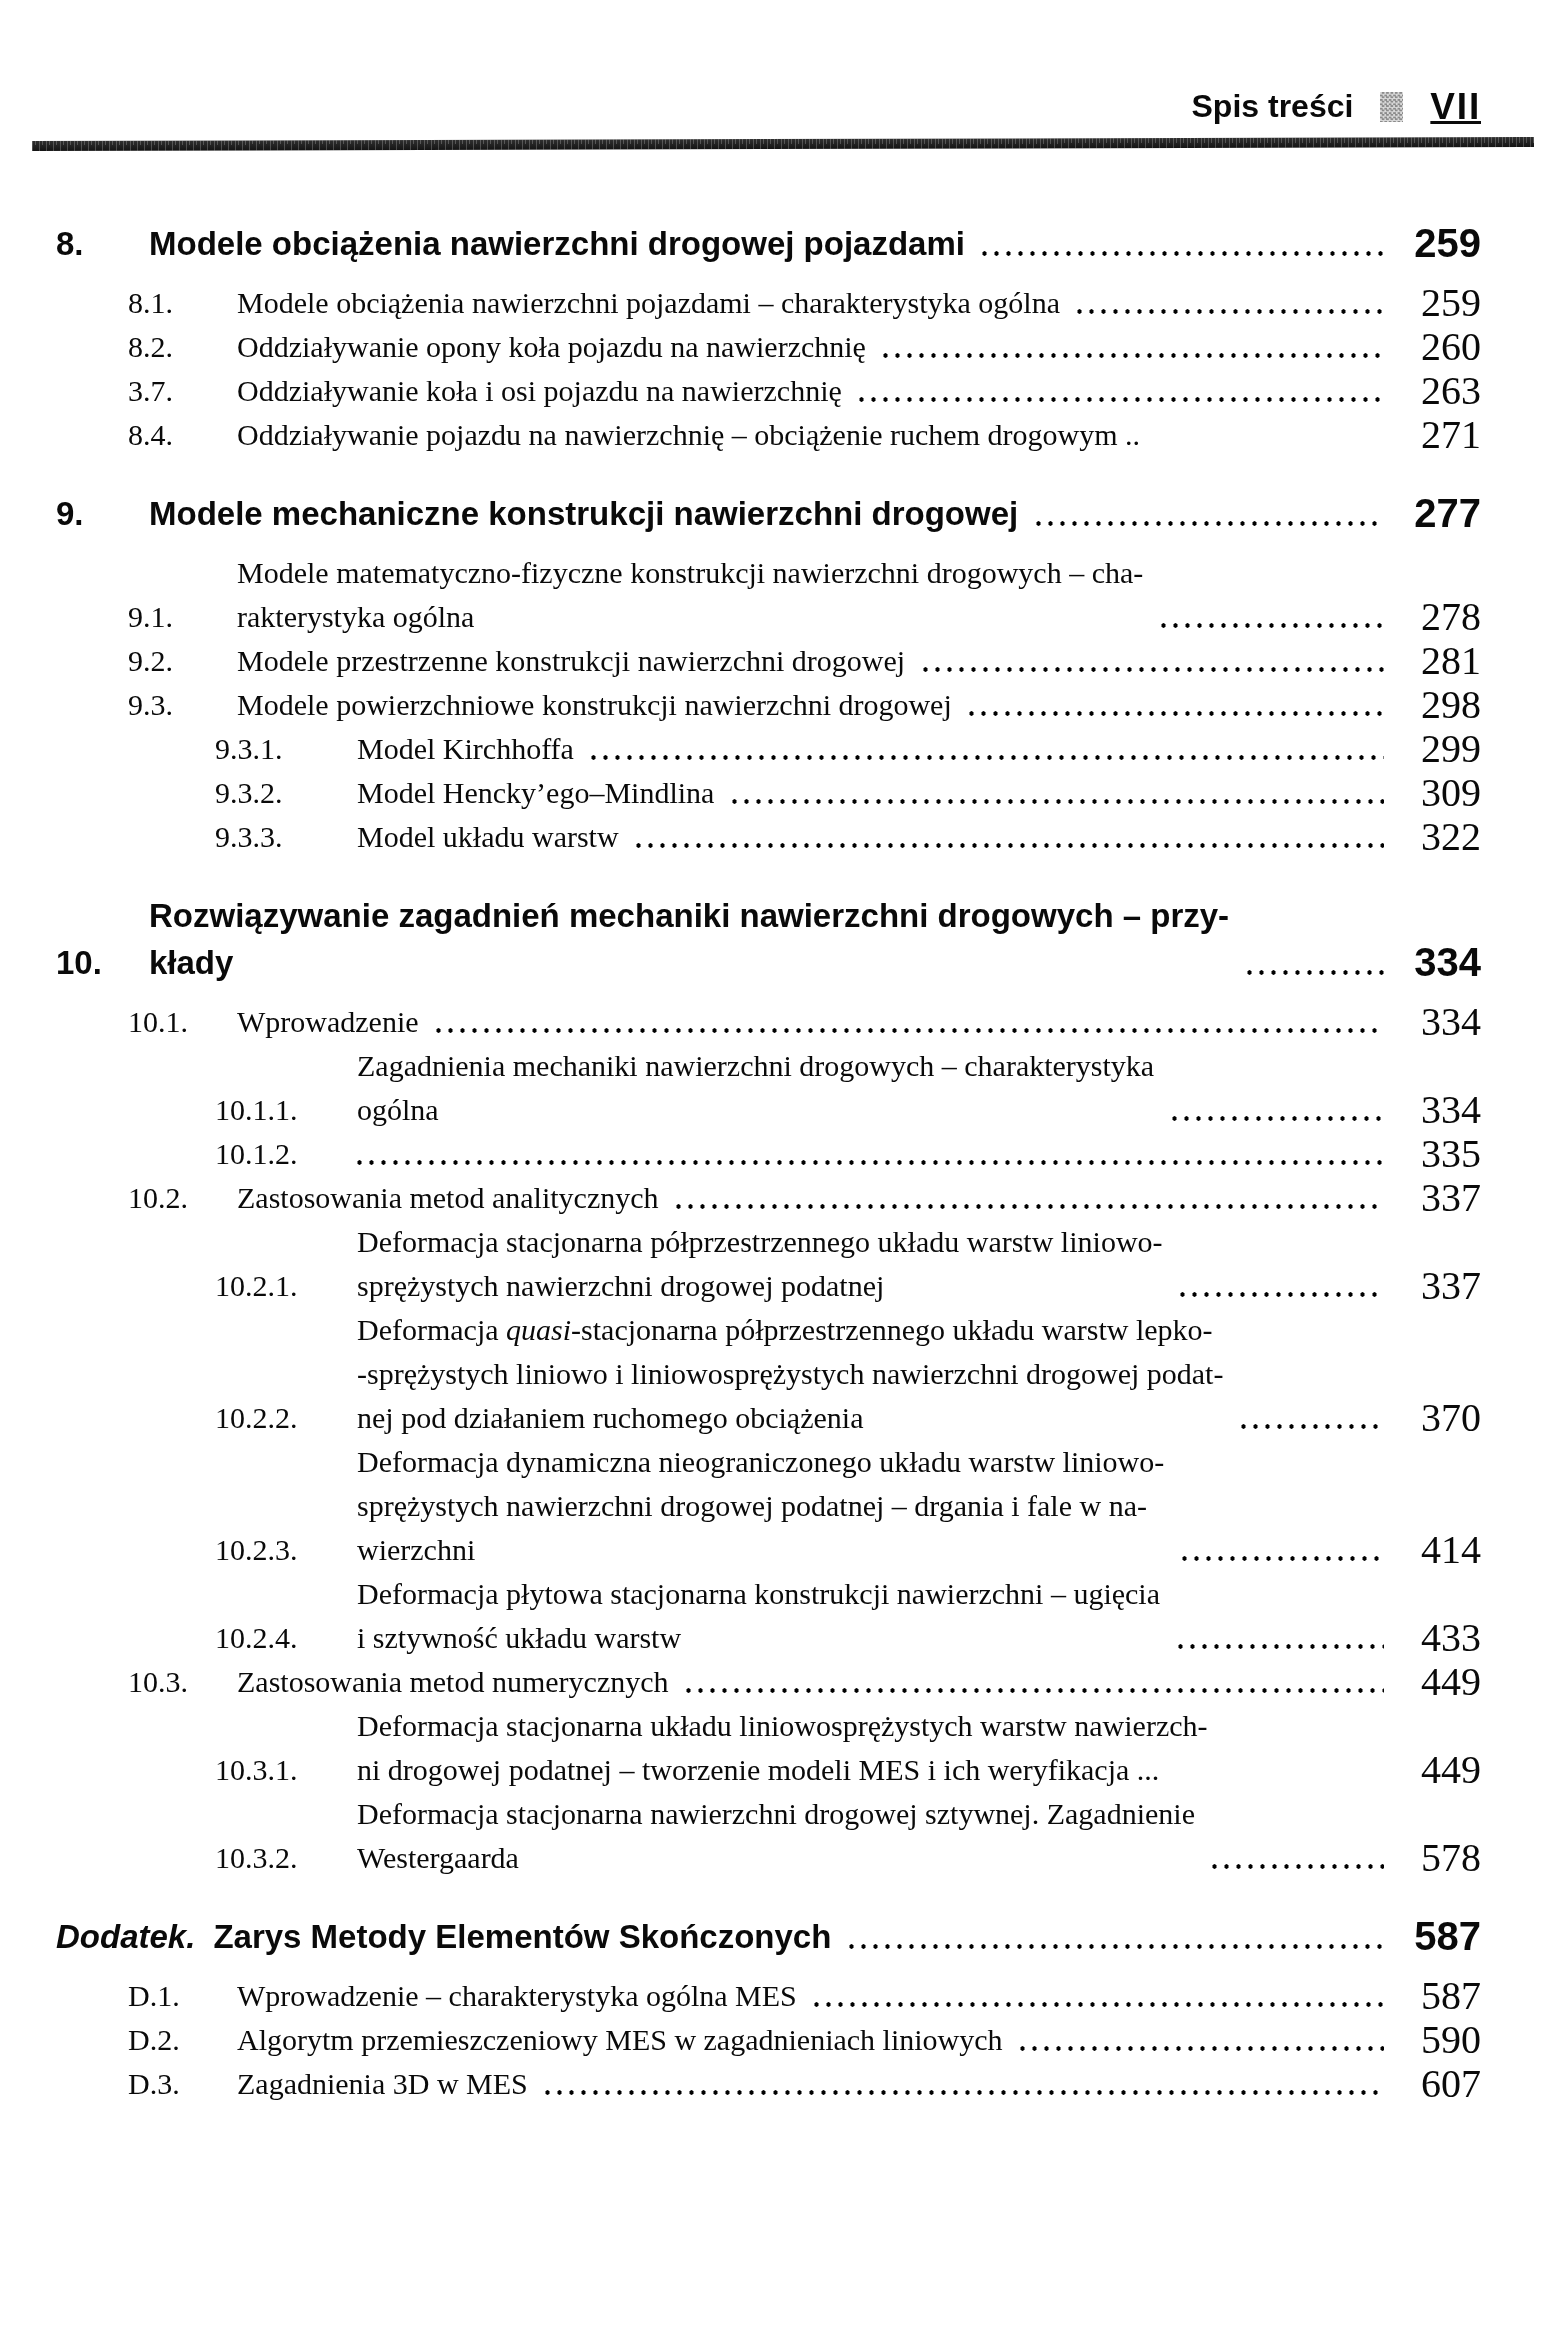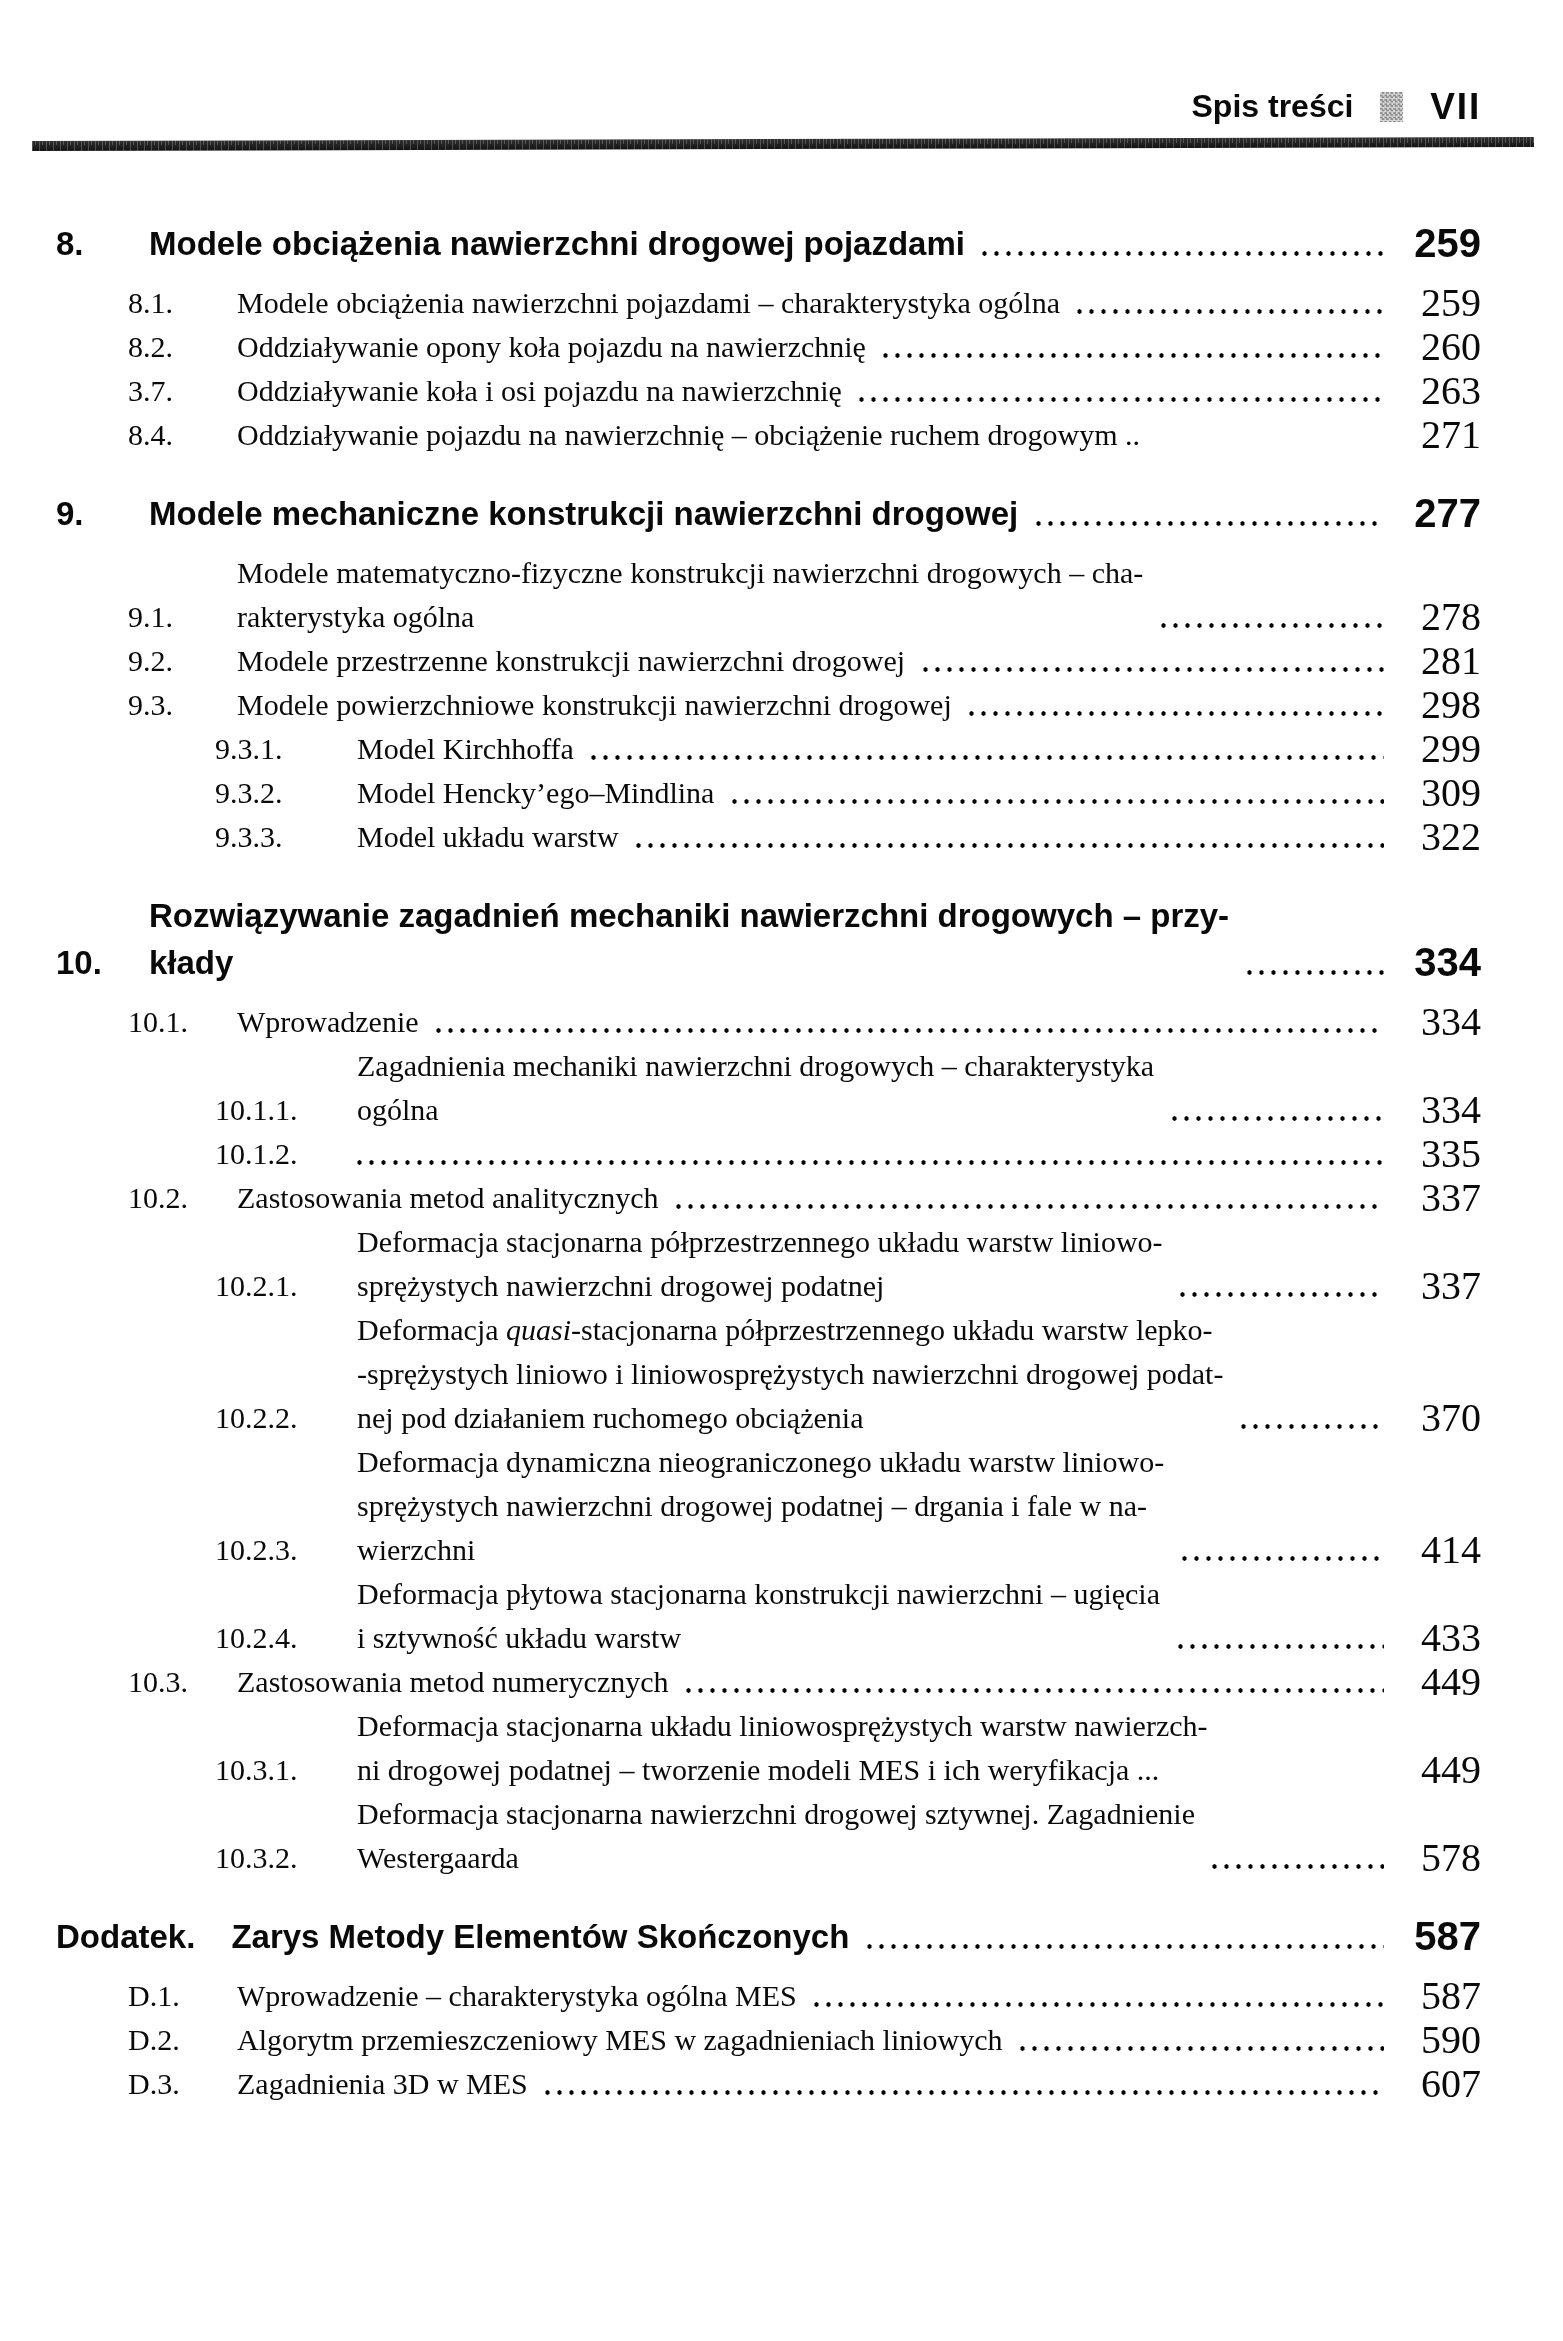--- a/index.html
+++ b/index.html
@@ -22,21 +22,21 @@
   .header-title{
     font-family:"Liberation Sans",sans-serif;
     font-weight:700;font-size:32px;line-height:37px;
   }
   .header-block{
     width:23px;height:30px;margin-bottom:2.6px;
     background:repeating-conic-gradient(#8b8b8b 0% 25%, #d8d8d8 0% 50%) 0 0/4.4px 4.4px;
   }
   .header-page{
     font-family:"Liberation Sans",sans-serif;
-    font-weight:700;font-size:37px;line-height:37px;letter-spacing:1.8px;
+    font-weight:700;font-size:37px;line-height:37px;letter-spacing:1.8px;text-decoration:underline;
   }
   .rule{
     position:absolute;top:139px;left:32px;right:30px;height:9.6px;
     background:
       repeating-linear-gradient(90deg, rgba(255,255,255,.22) 0 0.9px, rgba(255,255,255,0) 0.9px 3.5px),
       linear-gradient(180deg,#303030,#141414);
     transform:rotate(-0.15deg);
   }
   
   .toc{
@@ -47,21 +47,21 @@
     font-size:30px;line-height:44px;
     margin:0;
   }
   .entry .num{flex:none;}
   .lvl1{padding-left:0;}
   .lvl1 .num{width:75px;}
   .lvl2{padding-left:72px;}
   .lvl2 .num{width:91px;}
   .lvl3{padding-left:159px;}
   .lvl3 .num{width:124px;}
-  .num.auto{width:auto;margin-right:18px;}
+  .num.auto{width:auto;margin-right:0;font-style:italic;}
   .chapter{
     font-family:"Liberation Sans",sans-serif;
     font-weight:700;font-size:33px;line-height:47px;
     margin:33px 0 14px 0;
   }
   .text{flex:0 1 auto;margin-left:18px;}
   .text em{font-style:italic;}
   .leader{
     flex:1 1 21px;
     height:7px;

